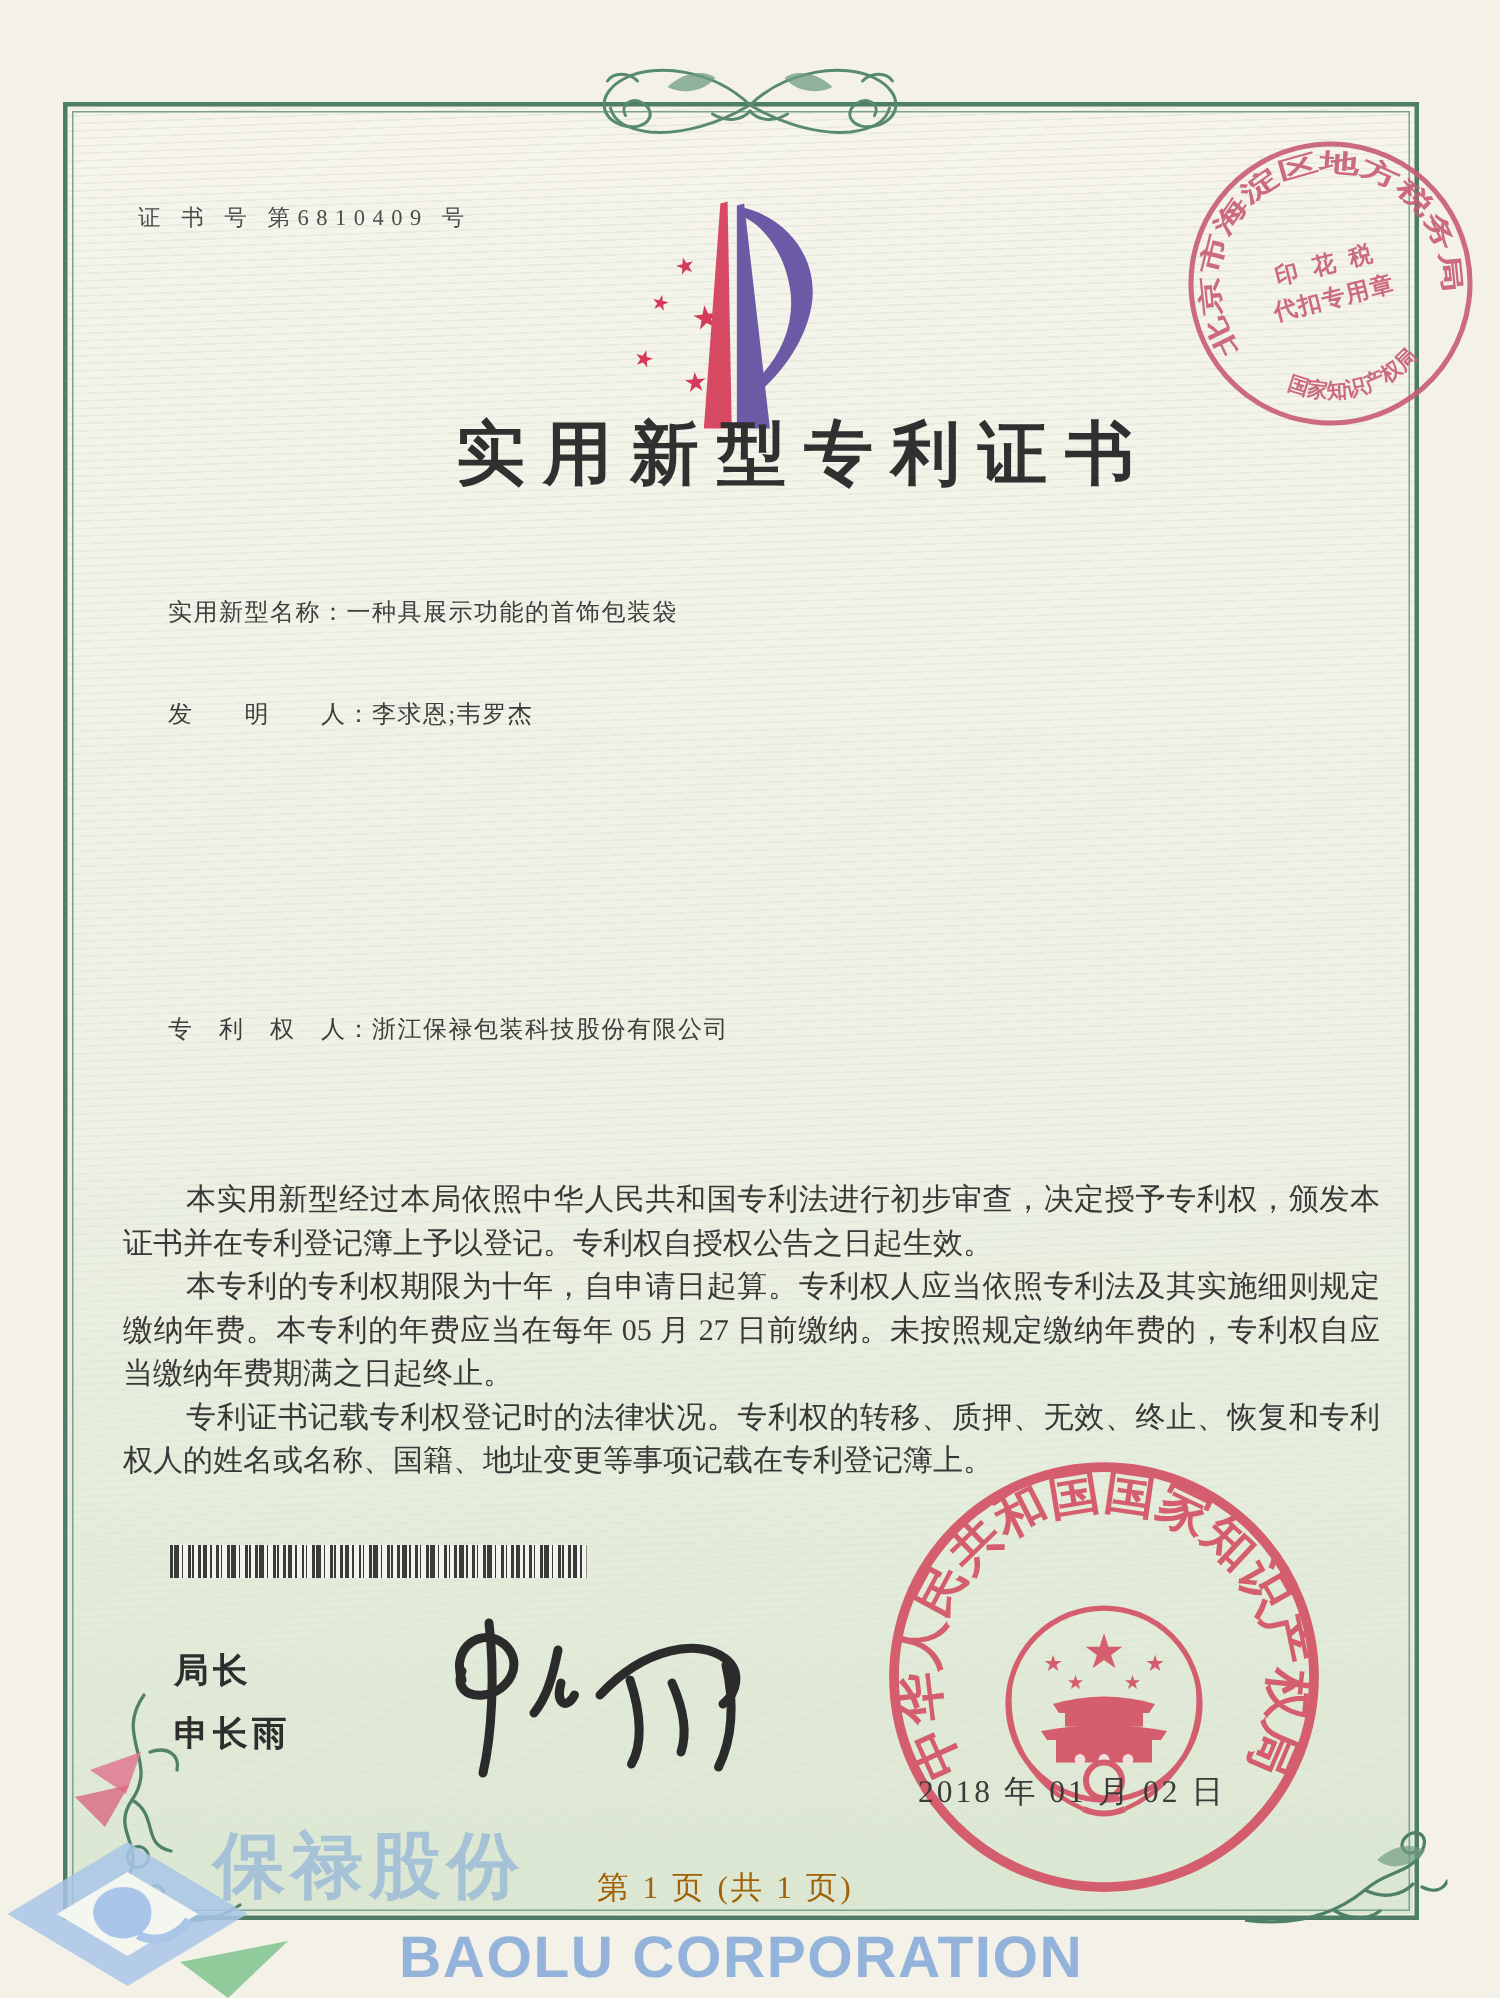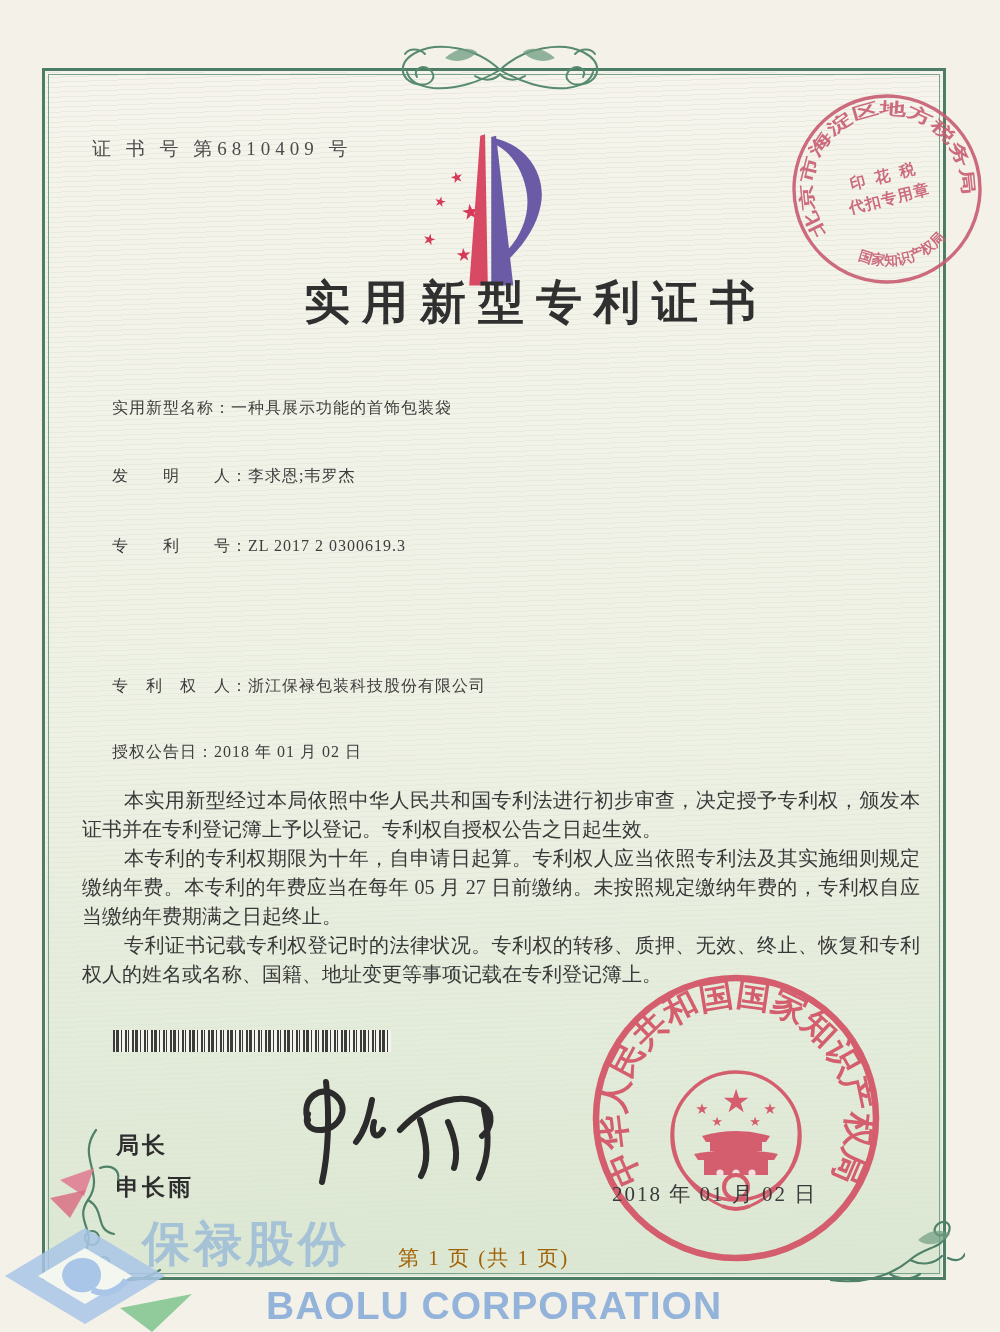--- a/index.html
+++ b/index.html
@@ -6,33 +6,33 @@
   body{background:#d8d6cc;font-family:"Liberation Serif","DejaVu Serif",serif;}
   .page{position:relative;width:1000px;height:1332px;background:#f3f1e8;overflow:hidden;margin:0 auto;}
   
   .frame-outer{position:absolute;left:42px;top:68px;width:898px;height:1206px;border:3px solid #4d7d66;z-index:1;}
   .frame-inner{position:absolute;left:3px;top:3px;right:3px;bottom:3px;border:1px solid #79a38c;}
   .interior{position:absolute;left:46px;top:72px;width:896px;height:1204px;z-index:0;
     background:
       linear-gradient(180deg, rgba(246,244,236,0.0) 0%, rgba(228,237,219,0.45) 55%, rgba(215,229,206,0.85) 100%),
       repeating-linear-gradient(178deg, rgba(110,150,115,0.10) 0 1px, rgba(255,255,255,0) 1px 5px),
       #f6f4ec;}
-  .certno{position:absolute;left:92px;top:136px;font-size:19px;letter-spacing:5px;color:#4b4b4b;z-index:2;}
+  .certno{position:absolute;left:92px;top:136px;font-size:15px;letter-spacing:5px;color:#4b4b4b;z-index:2;}
   .logo{position:absolute;left:388px;top:126px;width:190px;height:172px;z-index:2;}
   .title{position:absolute;left:0;top:272px;width:100%;text-align:center;font-size:46px;font-weight:700;
     letter-spacing:12px;text-indent:12px;color:#303030;z-index:2;padding-left:30px;}
   .field{position:absolute;left:112px;font-size:16px;color:#3d3d3d;letter-spacing:1px;z-index:2;white-space:nowrap;}
   .paras{position:absolute;left:82px;top:786px;width:838px;font-size:20px;line-height:29px;color:#383838;
     text-align:justify;z-index:2;}
   .paras p{margin:0;text-indent:2.1em;}
   .barcode{position:absolute;left:113px;top:1030px;width:278px;height:22px;z-index:2;opacity:.85;
     background:repeating-linear-gradient(90deg,#1d1d1d 0 2px,#f6f6f2 2px 3px,#1d1d1d 3px 6px,#f6f6f2 6px 8px,
       #1d1d1d 8px 9px,#f6f6f2 9px 12px,#1d1d1d 12px 14px,#f6f6f2 14px 15px,#1d1d1d 15px 16px,#f6f6f2 16px 19px);}
   .director{position:absolute;left:116px;top:1092px;z-index:2;font-family:"Liberation Sans","DejaVu Sans",sans-serif;
-    font-size:23px;font-weight:600;color:#2e2e2e;line-height:42px;letter-spacing:3px;margin-top:32px;}
+    font-size:23px;font-weight:600;color:#2e2e2e;line-height:42px;letter-spacing:3px;}
   .signature{position:absolute;left:268px;top:1064px;width:252px;height:128px;z-index:2;}
   .seal{position:absolute;left:586px;top:968px;width:300px;height:300px;z-index:3;opacity:.88;}
   .sealdate{position:absolute;left:612px;top:1180px;width:220px;font-size:21px;letter-spacing:2px;color:#3a3a3a;z-index:4;}
   .taxstamp{position:absolute;left:782px;top:84px;width:210px;height:210px;z-index:3;opacity:.9;}
   .pageinfo{position:absolute;left:398px;top:1244px;font-size:21px;color:#a16207;letter-spacing:2px;z-index:2;}
   .wm-cn{position:absolute;left:142px;top:1212px;font-size:48px;font-weight:800;letter-spacing:4px;z-index:5;
     font-family:"Liberation Sans","DejaVu Sans",sans-serif;color:rgba(128,168,216,0.60);}
   .wm-en{position:absolute;left:266px;top:1284px;font-size:39px;font-weight:700;letter-spacing:1px;z-index:5;
     font-family:"Liberation Sans","DejaVu Sans",sans-serif;color:rgba(120,162,214,0.78);}
   .mark{position:absolute;left:0px;top:1226px;width:215px;height:106px;z-index:5;}
@@ -93,28 +93,22 @@
   </svg>
 
   <div class="title">实用新型专利证书</div>
 
   <div class="field" style="top:398px">
     <span>实用新型名称：</span><span>一种具展示功能的首饰包装袋</span>
   </div>
   <div class="field" style="top:466px">
     <span>发　　明　　人：</span><span>李求恩;韦罗杰</span>
   </div>
-  <div class="field" style="top:536px">
-    <span>专　　利　　号：</span><span>ZL 2017 2 0300619.3</span>
-  </div>
   <div class="field" style="top:676px">
     <span>专　利　权　人：</span><span>浙江保禄包装科技股份有限公司</span>
-  </div>
-  <div class="field" style="top:742px">
-    <span>授权公告日：</span><span>2018 年 01 月 02 日</span>
   </div>
 
   <div class="paras">
     <p>本实用新型经过本局依照中华人民共和国专利法进行初步审查，决定授予专利权，颁发本证书并在专利登记簿上予以登记。专利权自授权公告之日起生效。</p>
     <p>本专利的专利权期限为十年，自申请日起算。专利权人应当依照专利法及其实施细则规定缴纳年费。本专利的年费应当在每年 05 月 27 日前缴纳。未按照规定缴纳年费的，专利权自应当缴纳年费期满之日起终止。</p>
     <p>专利证书记载专利权登记时的法律状况。专利权的转移、质押、无效、终止、恢复和专利权人的姓名或名称、国籍、地址变更等事项记载在专利登记簿上。</p>
   </div>
 
   <div class="barcode"></div>
 

